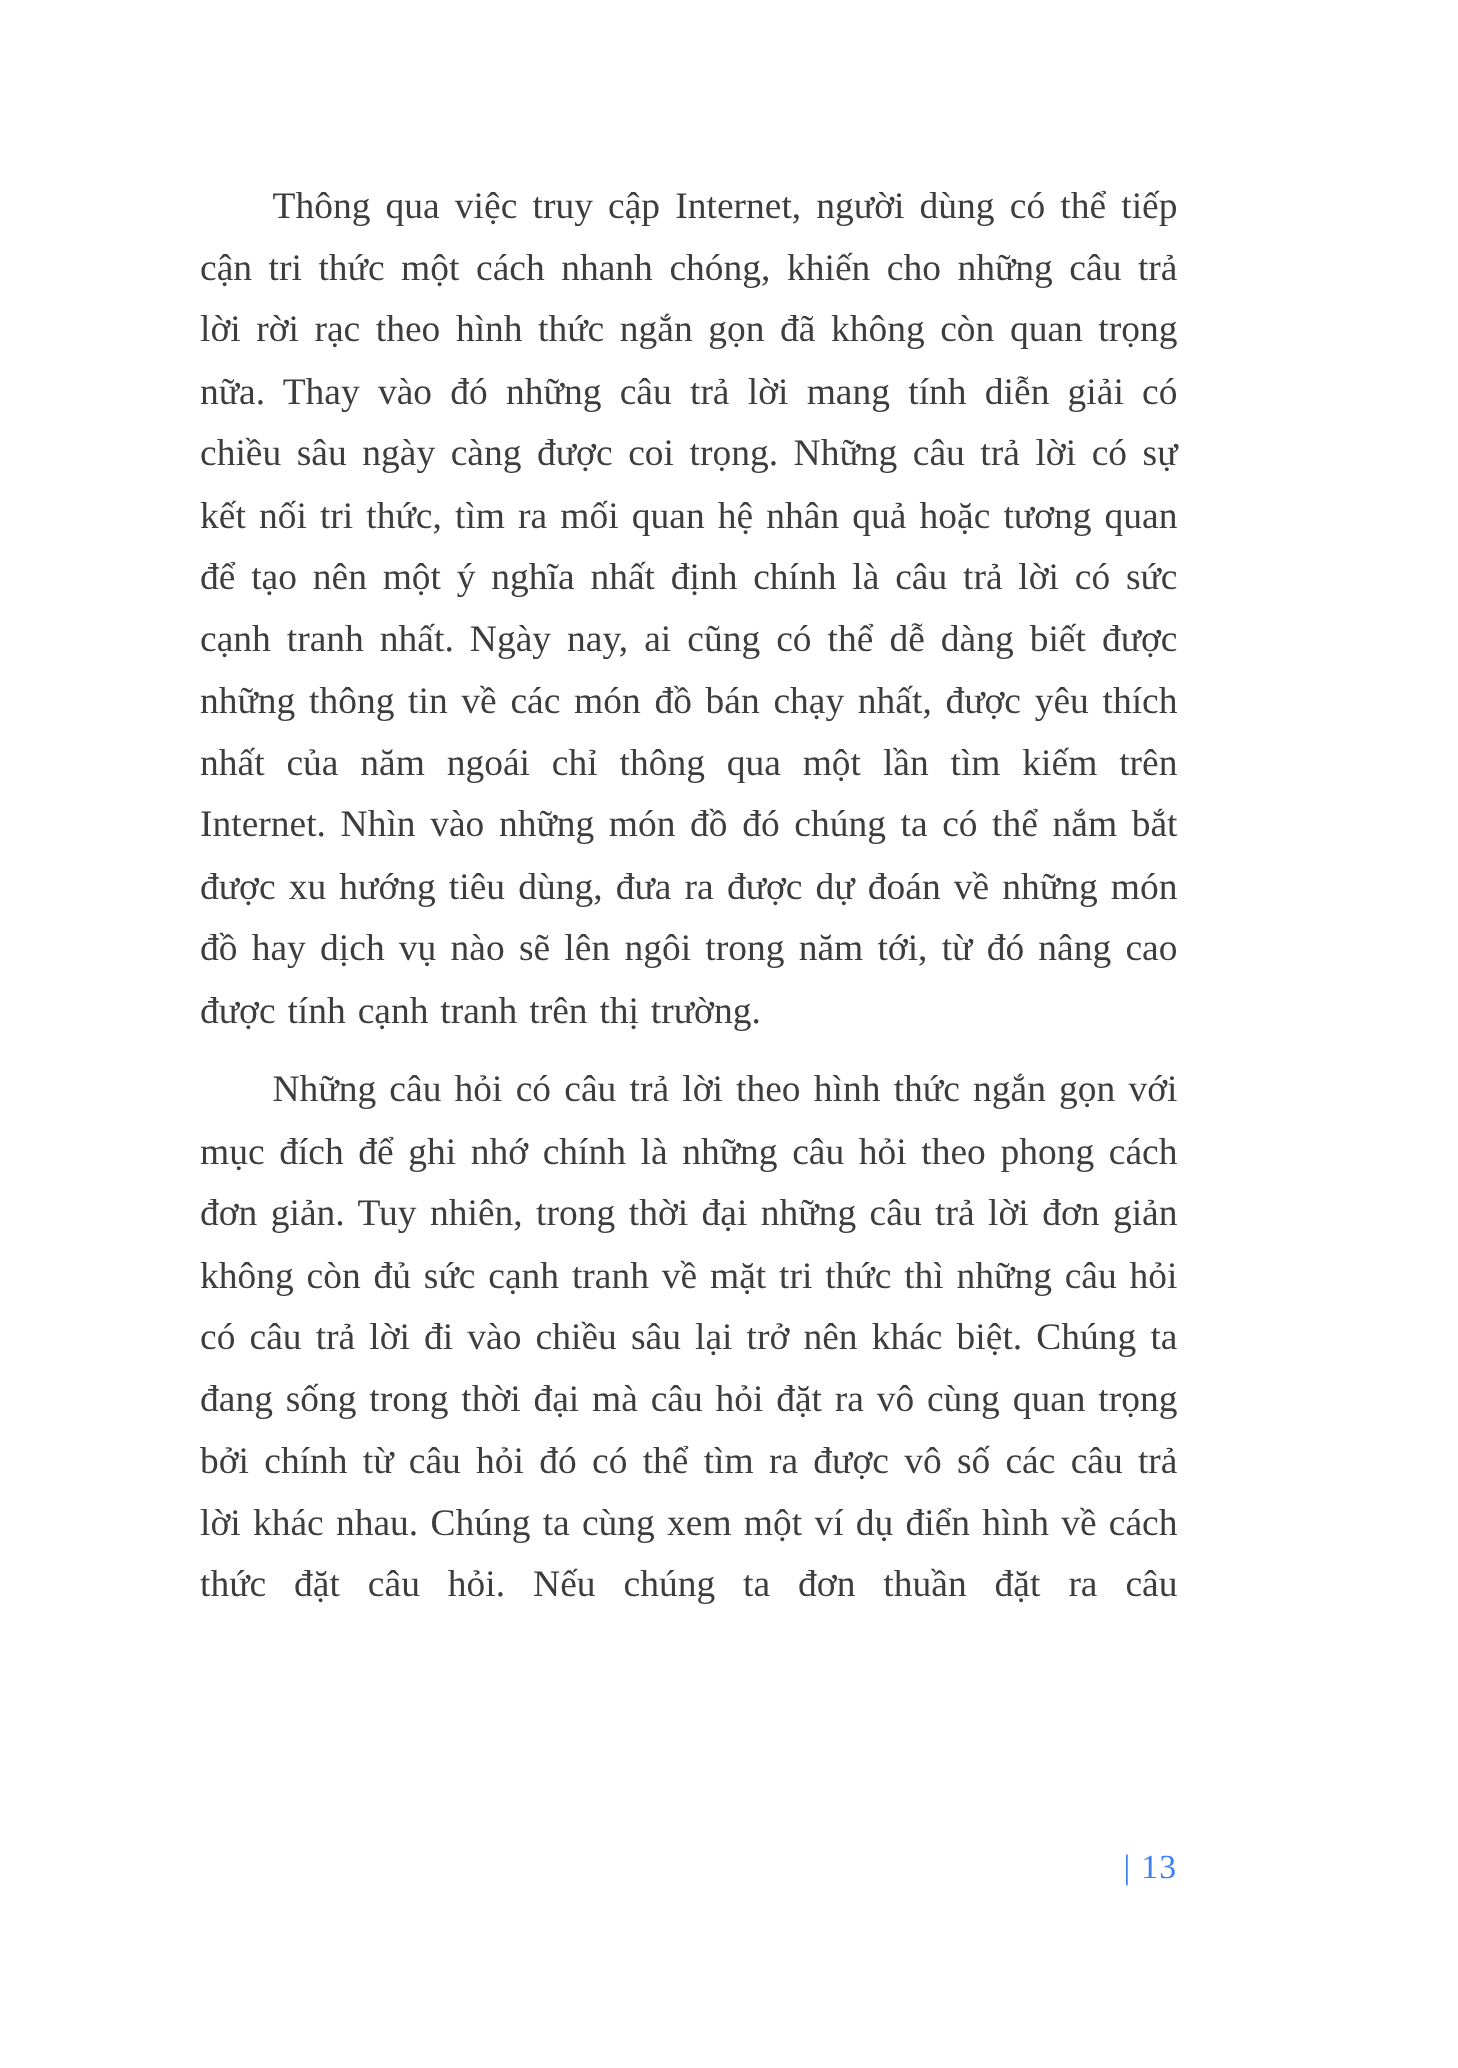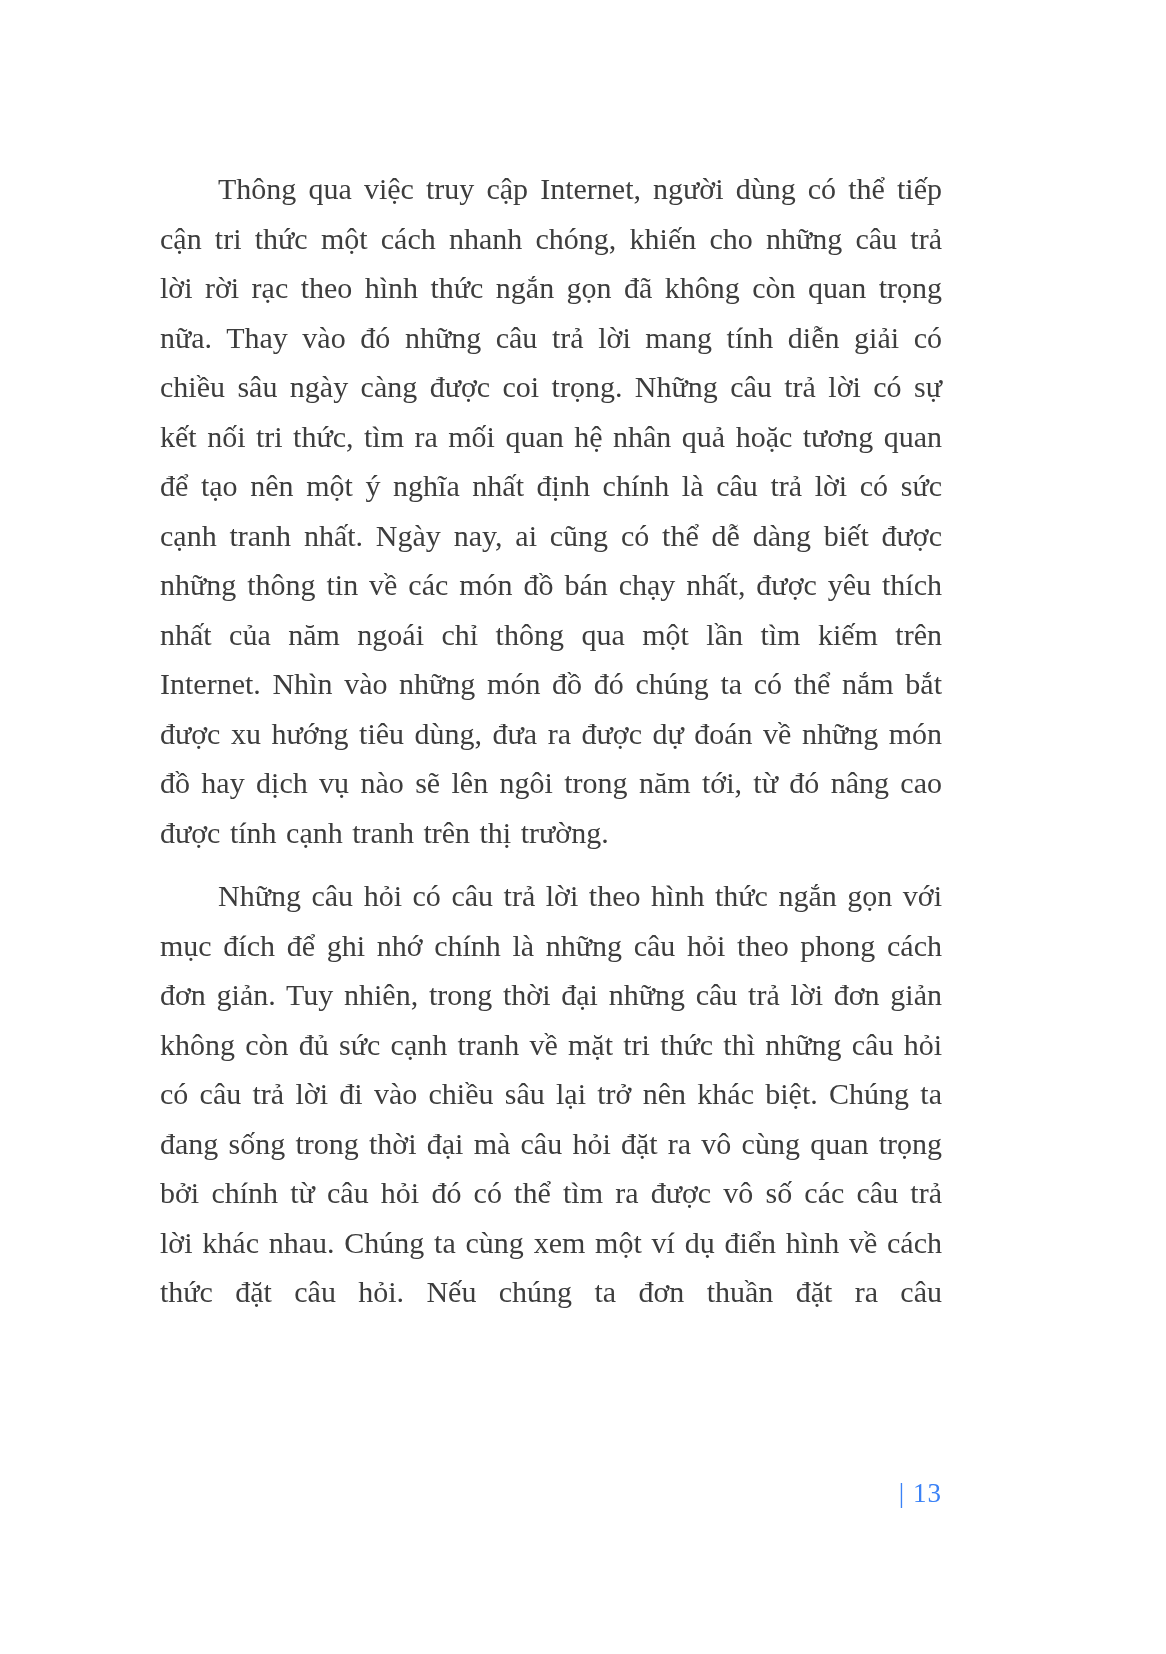--- a/index.html
+++ b/index.html
@@ -14,21 +14,21 @@
     font-family: "Liberation Serif", "DejaVu Serif", serif;
     overflow: hidden;
   }
   .page {
     position: absolute;
     inset: 0;
     background: #ffffff;
   }
   .content {
     position: absolute;
-    top: 164px;
+    top: 140px;
     left: 160px;
     width: 782px;
   }
   .para {
     margin: 0 0 14px 0;
     font-size: 30px;
     line-height: 49.5px;
     color: #3d3d3d;
     text-align: justify;
     text-indent: 58px;

